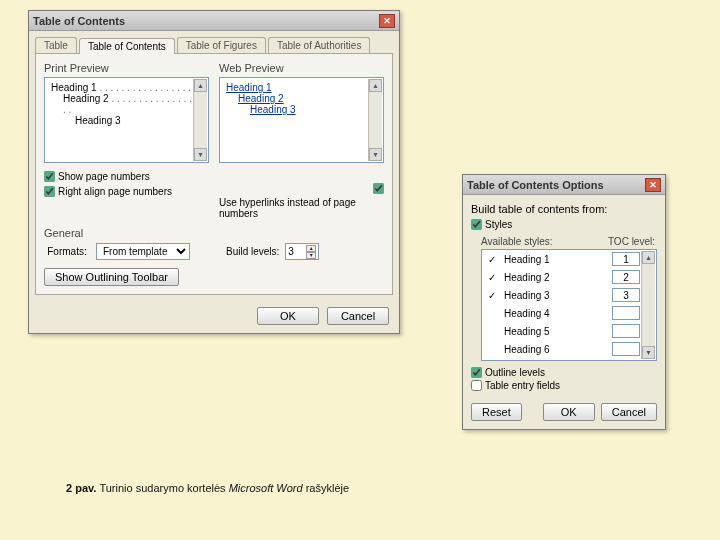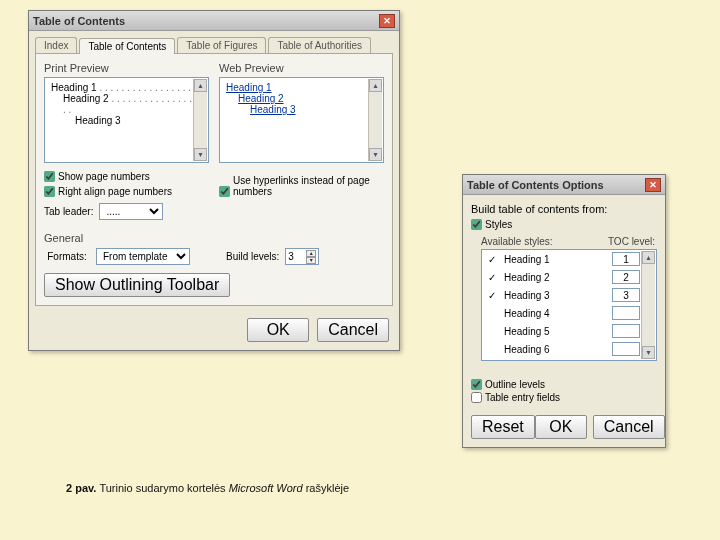--- a/index.html
+++ b/index.html
@@ -87,21 +87,21 @@
     height: 17px;
     padding: 0 2px;
   }
   .spin { width: 34px; display:inline-flex; align-items:center; justify-content:space-between;}
   .spin .updn { display:flex; flex-direction:column; gap:0; }
   .updn span{ font-size:6px; line-height:5px; color:#333; border:1px solid #999; width:10px; text-align:center; background:#eee;}
   button {
     background: linear-gradient(#fefefe,#dcdcdc);
     border: 1px solid #8a8a8a;
     border-radius: 2px;
-    font-size: 16px;
+    font-size: 11px;
     padding: 2px 10px;
     cursor: pointer;
   }
   .footer-btns {
     display: flex;
     justify-content: flex-end;
     gap: 8px;
     padding: 6px 10px 8px 10px;
   }
   .scroll-stub{
@@ -125,21 +125,21 @@
 </style>
 </head>
 <body>
 
 <div class="dialog" style="left:28px; top:10px; width:372px;">
   <div class="titlebar">
     <span>Table of Contents</span>
     <div class="closebtn"></div>
   </div>
   <div class="tabs">
-    <div class="tab"><span>Index</span></div>
+    <div class="tab"><span>Table</span></div>
     <div class="tab active"><span>Table of Contents</span></div>
     <div class="tab"><span>Table of Figures</span></div>
     <div class="tab"><span>Table of Authorities</span></div>
   </div>
   <div class="tabpage">
     <div class="two-col">
       <div class="col">
         <div style="margin-bottom:3px;color:#444;">Print Preview</div>
         <div class="previewbox">
           <div style="display:flex;justify-content:space-between;">
@@ -160,37 +160,33 @@
             </div>
         </div>
         <label style="margin-top:8px;">
             <input type="checkbox" checked="" style="">
             <span>Show page numbers</span>
           </label><br>
         <label style="margin-top:2px;">
             <input type="checkbox" checked="" style="">
             <span>Right align page numbers</span>
           </label>
-        <div class="formrow">
-          <span>Tab leader:</span>
-          <select style="width:64px;"><option>.....</option></select>
-        </div>
       </div>
       <div class="col">
         <div style="margin-bottom:3px;color:#444;">Web Preview</div>
         <div class="previewbox">
           <div class="hlink">Heading 1</div>
           <div class="hlink" style="padding-left:12px;">Heading 2</div>
           <div class="hlink" style="padding-left:24px;">Heading 3</div>
           <div class="scroll-stub">
               <span>▴</span>
               <span>▾</span>
             </div>
         </div>
-        <label style="margin-top:12px;">
+        <label style="margin-top:20px;flex-direction:column;">
             <input type="checkbox" checked="" style="">
             <span>Use hyperlinks instead of page numbers</span>
           </label>
       </div>
     </div>
 
     <div style="margin-top:8px; color:#444;">General</div>
     <div class="formrow">
       <span style="width:46px;text-align:center;">Formats:</span>
       <select style="width:94px;"><option>From template</option></select>
@@ -259,21 +255,21 @@
       <div class="style-row">
           <span class="mark"></span>
           <span style="flex:1">Heading 6</span>
           <input type="text" value="" style="">
         </div>
       <div class="scroll-stub">
           <span>▴</span>
           <span>▾</span>
         </div>
     </div>
-    <div style="margin-top:18px;">
+    <div style="margin-top:6px;">
       <label>
           <input type="checkbox" checked="" style="">
           <span>Outline levels</span>
         </label><br>
       <label>
           <input type="checkbox" style="">
           <span>Table entry fields</span>
         </label>
     </div>
     <div style="display:flex; justify-content:space-between; margin-top:10px;">

